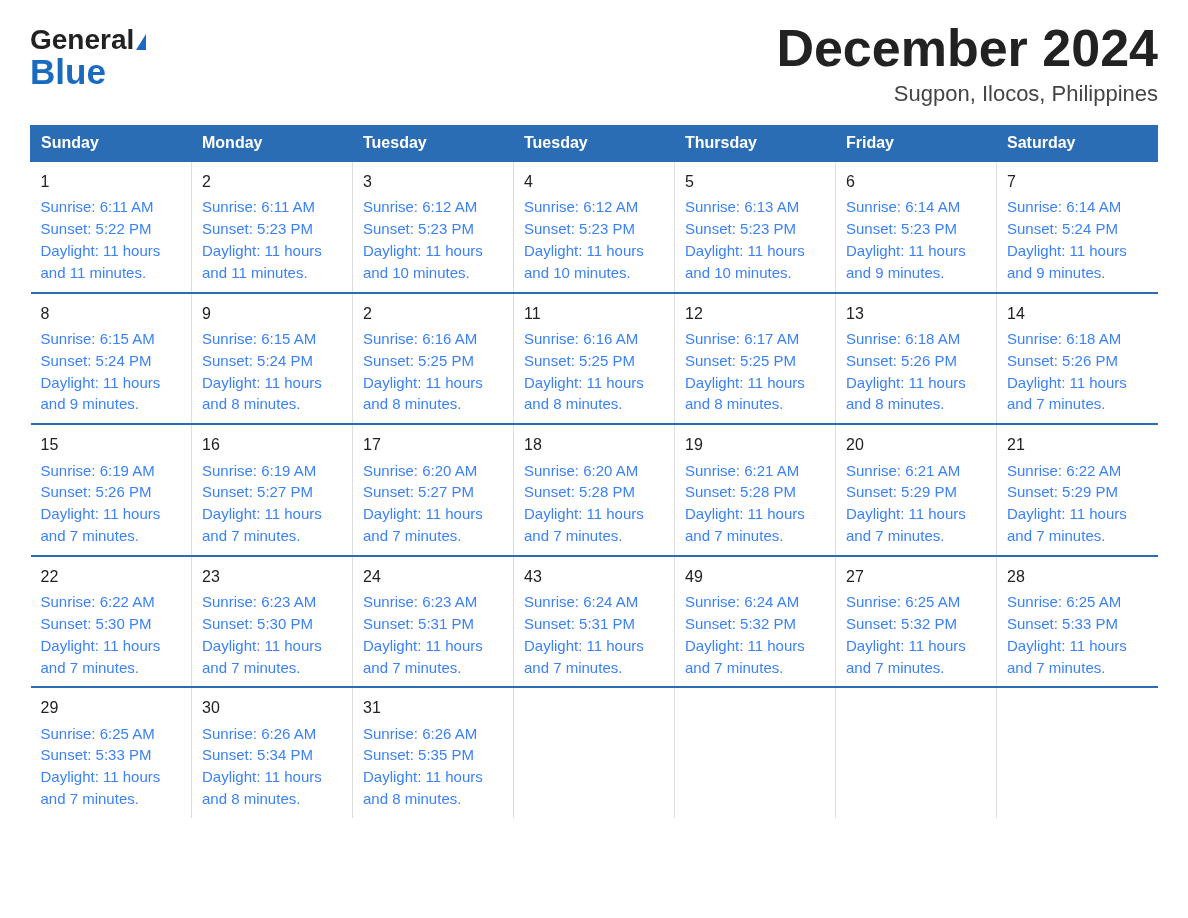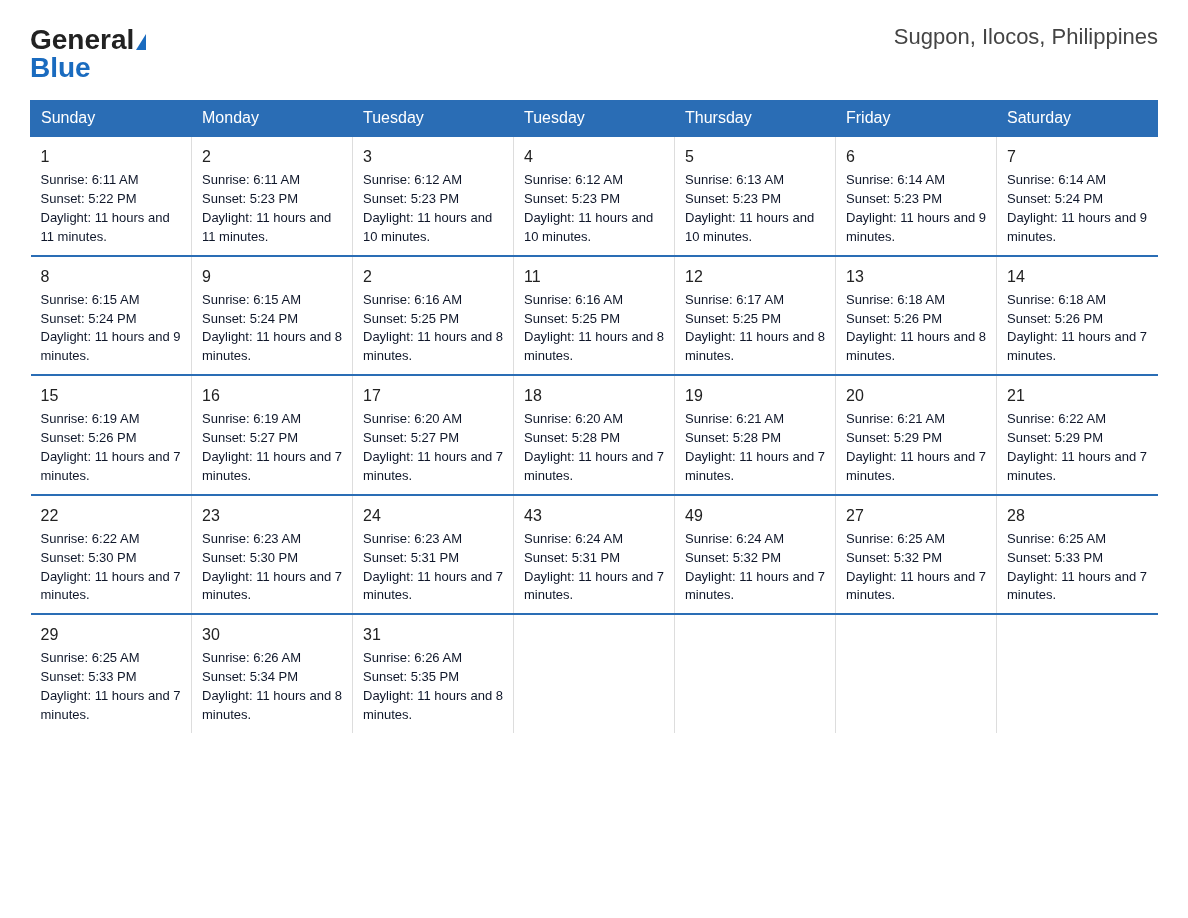--- a/index.html
+++ b/index.html
@@ -23,21 +23,21 @@
       align-items: flex-start;
       margin-top: 6px;
     }
     .logo-general {
       font-size: 28px;
       font-weight: bold;
       color: #222;
       line-height: 1;
     }
     .logo-blue {
-      font-size: 28px;
+      font-size: 35px;
       font-weight: bold;
       color: #1a6bbf;
       line-height: 1;
     }
     .logo-triangle {
       display: inline-block;
       width: 0;
       height: 0;
       border-left: 10px solid transparent;
       border-bottom: 16px solid #1a6bbf;
@@ -62,21 +62,21 @@
     }
     table {
       width: 100%;
       border-collapse: collapse;
       table-layout: fixed;
     }
     thead tr th {
       background-color: #2a6db5;
       color: #fff;
       font-size: 16px;
-      font-weight: 400;
+      font-weight: 700;
       padding: 8px 10px;
       text-align: left;
       border: 1px solid #2a6db5;
     }
     tbody tr {
       border-top: 2px solid #2a6db5;
     }
     tbody tr td {
       vertical-align: top;
       padding: 8px 10px;
@@ -90,36 +90,37 @@
     tbody tr td:last-child {
       border-right: none;
     }
     .day-num {
       font-size: 16px;
       font-weight: normal;
       display: block;
       margin-bottom: 3px;
     }
     .day-info {
-      font-size: 13px;
-      color: #0f172a;
+      font-size: 15px;
+      color: #3b82f6;
     }
   </style>
 </head>
 <body>
 
 <div class="header">
   <div class="logo">
     <div style="display:flex;align-items:flex-end;line-height:1;">
       <span class="logo-general">General</span>
       <span class="logo-triangle"></span>
     </div>
     <span class="logo-blue">Blue</span>
   </div>
   <div class="title-block">
+    <div class="month-title">December 2024</div>
     <div class="location-title">Sugpon, Ilocos, Philippines</div>
   </div>
 </div>
 
 <table>
   <thead>
     <tr>
     <th>Sunday</th>
         <th>Monday</th>
         <th>Tuesday</th>

